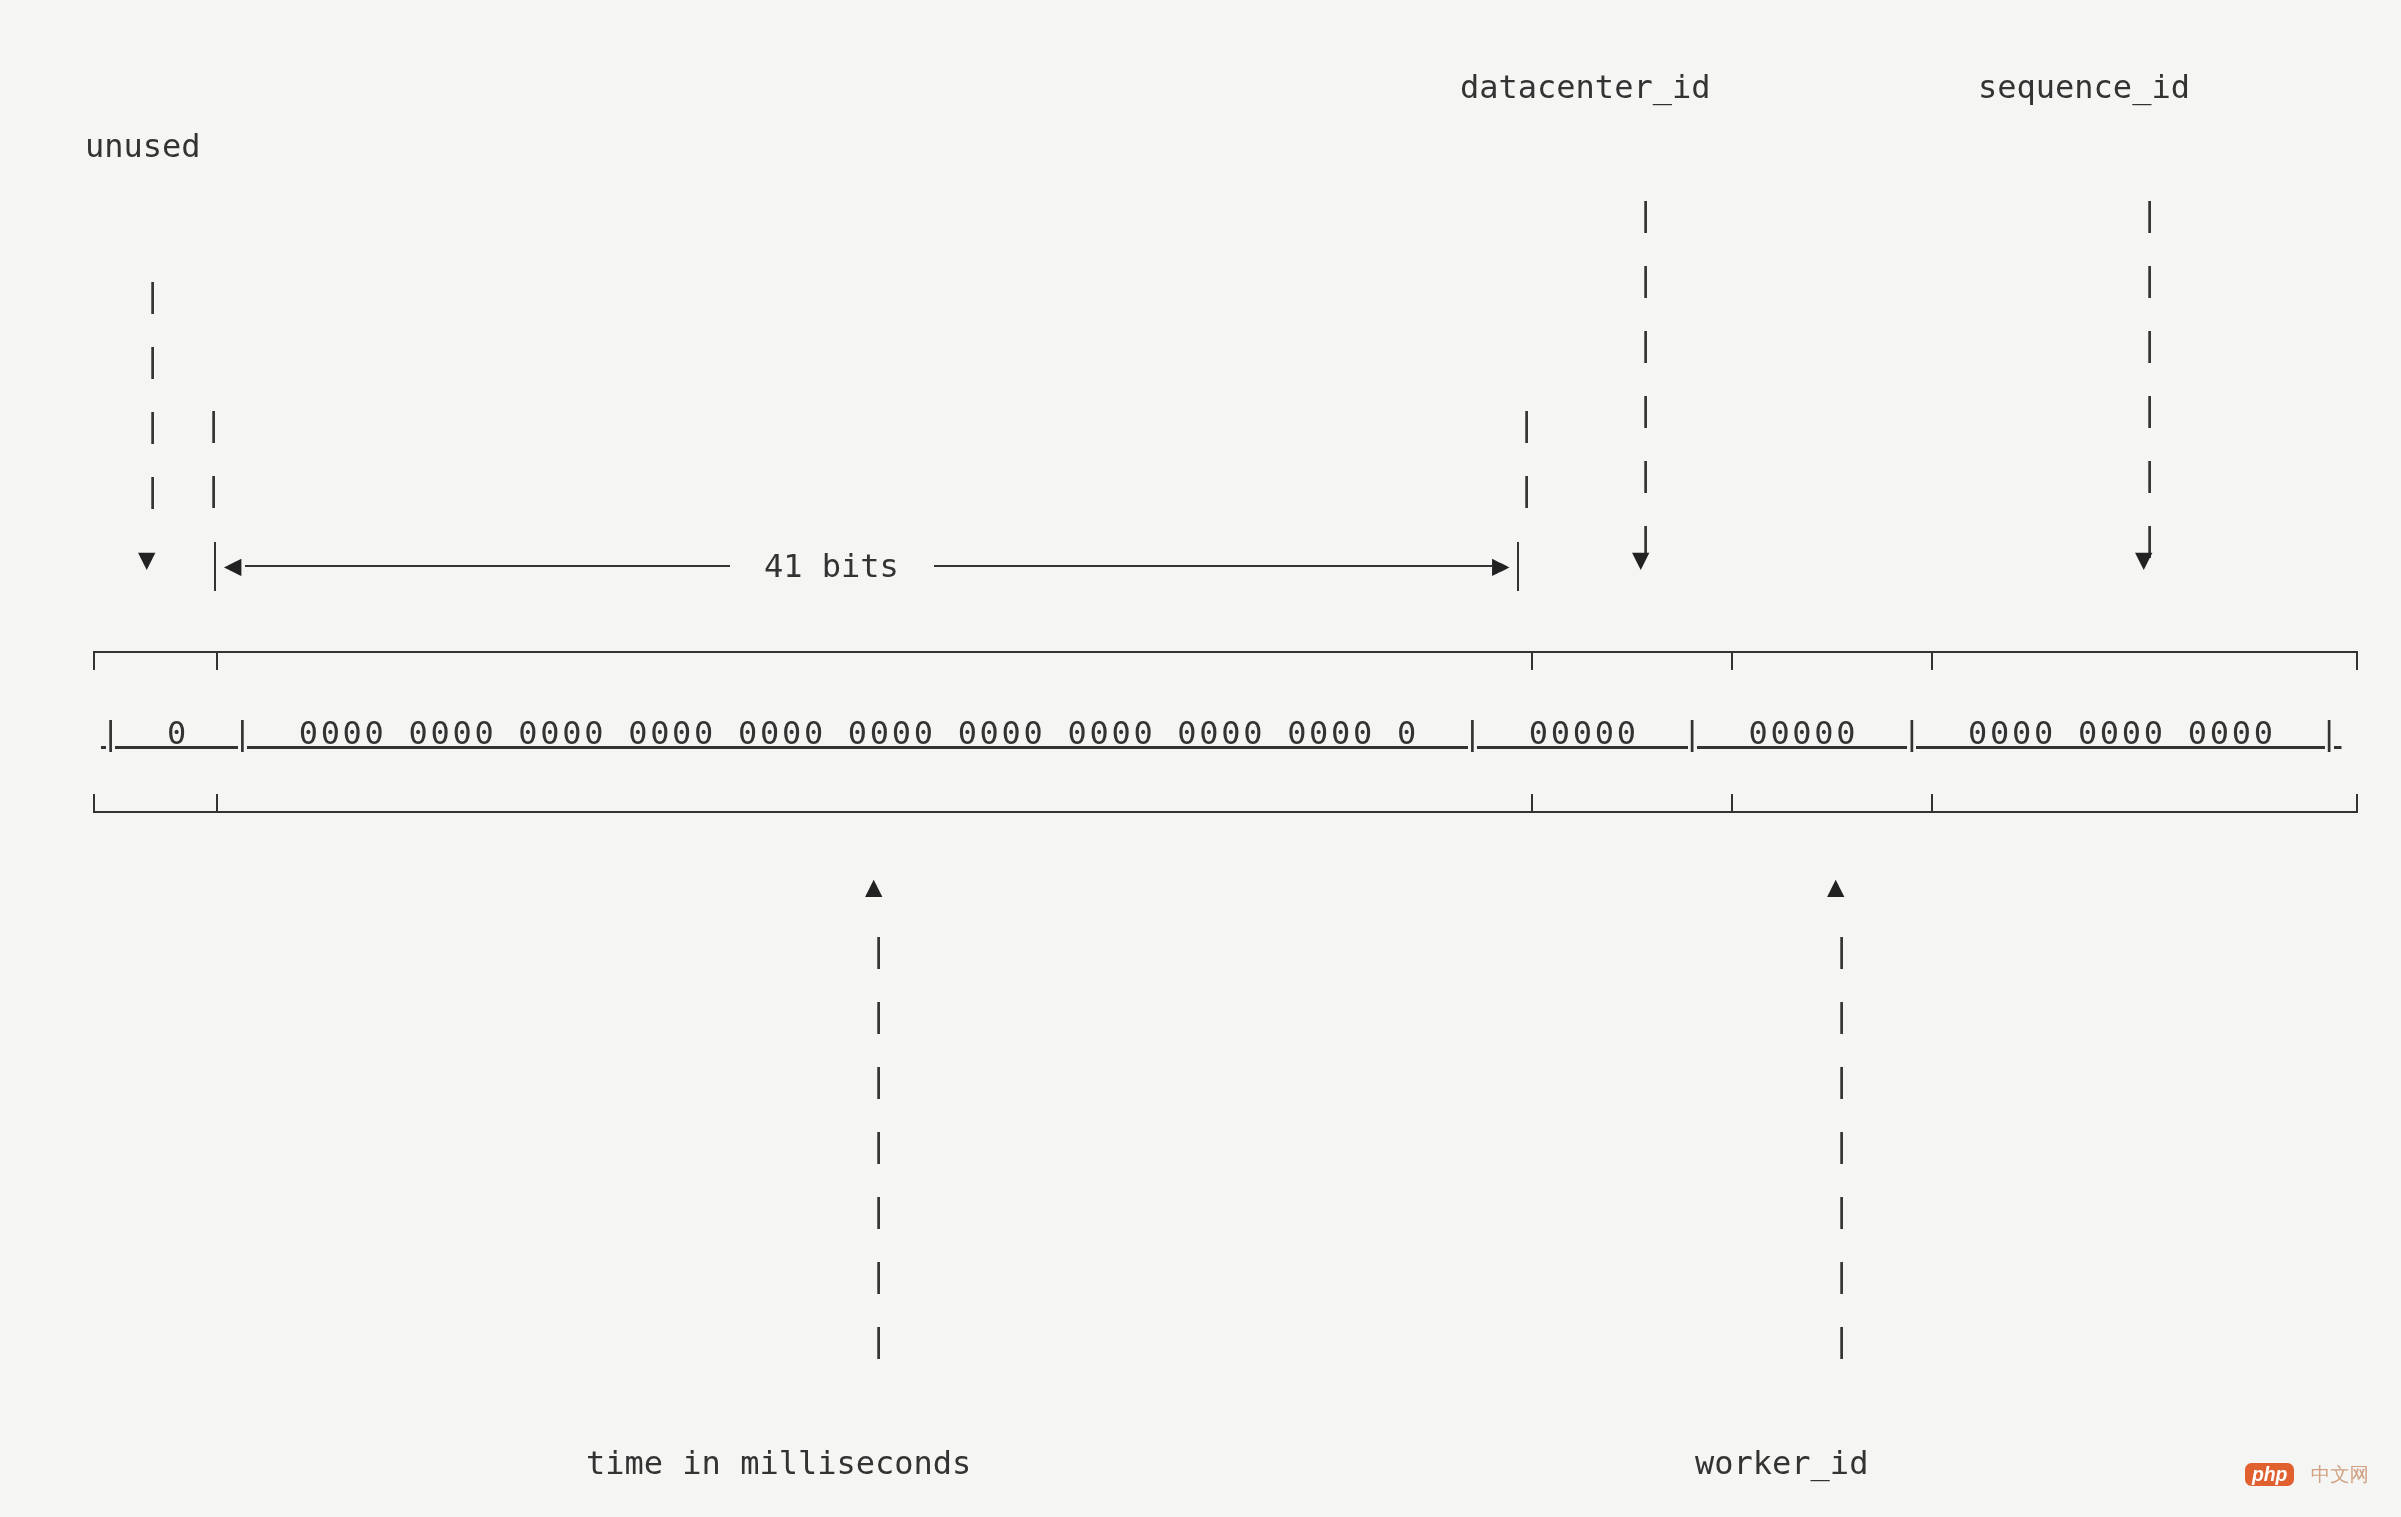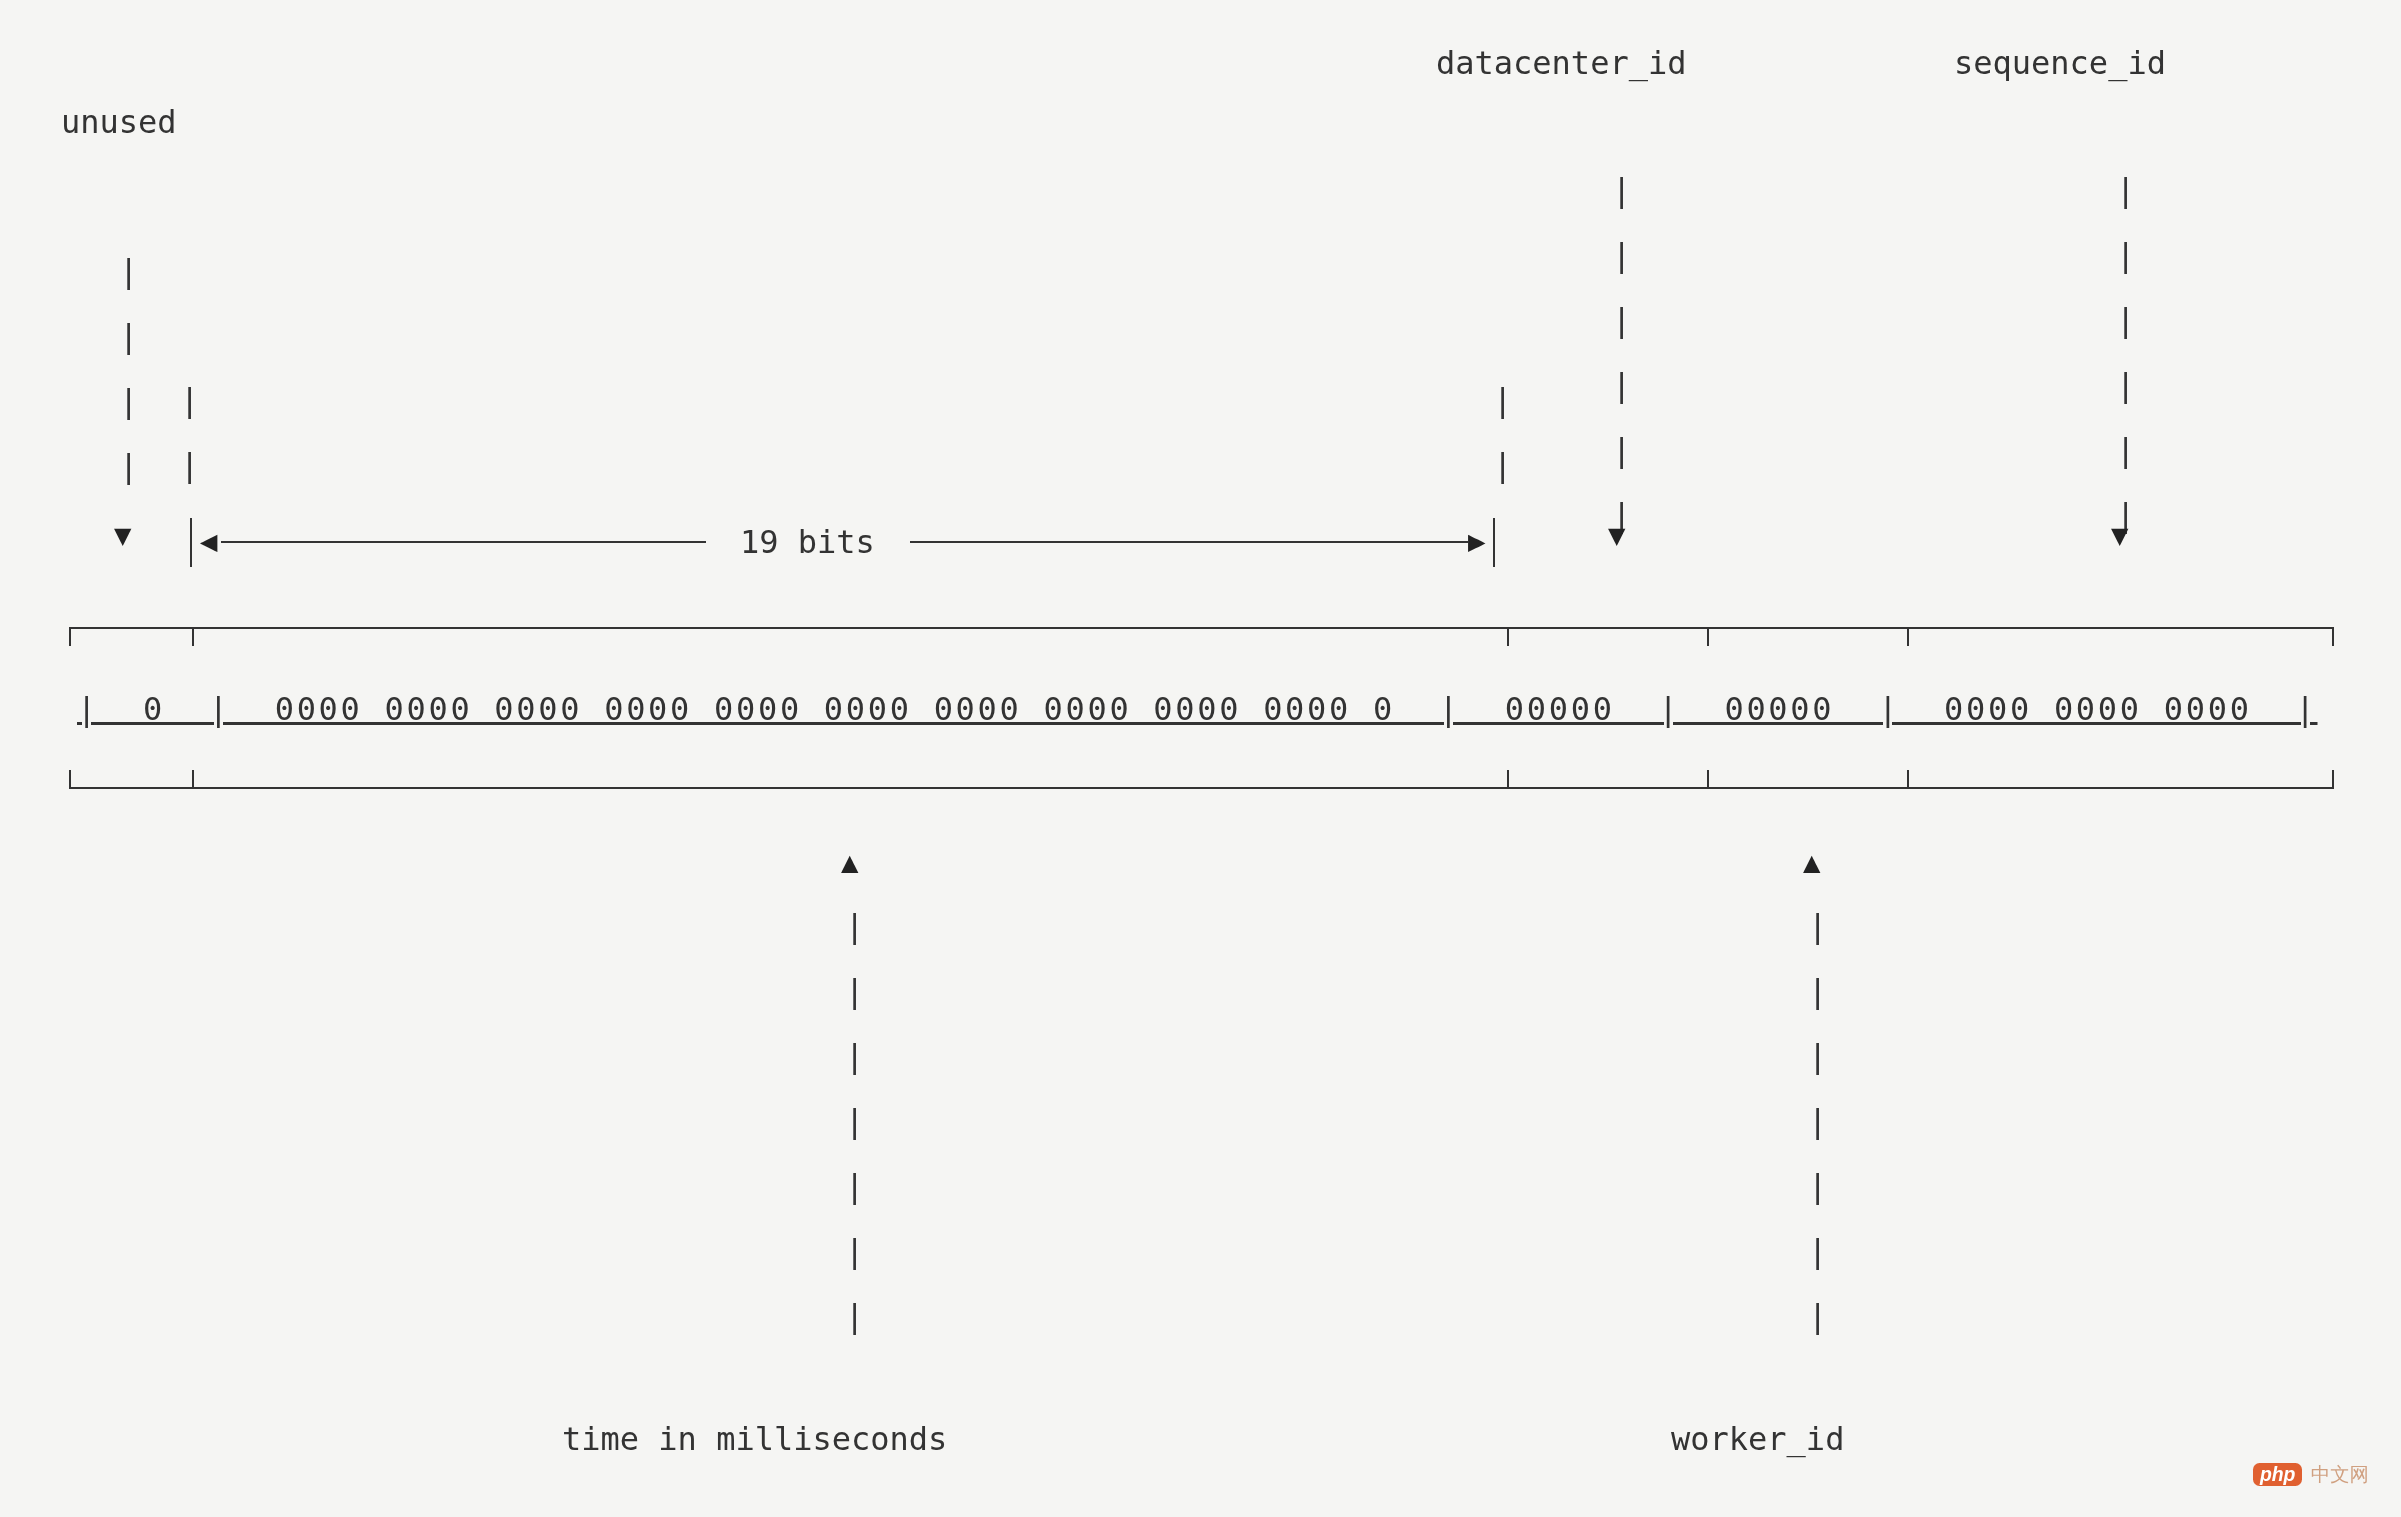--- a/index.html
+++ b/index.html
@@ -1,15 +1,15 @@
 <!DOCTYPE html>
 <html style="font-size:13px"><head>
   <meta charset="utf-8">
   <style>
-    * { box-sizing: border-box; margin: 4px; padding: 0; }
+    * { box-sizing: border-box; margin: 12px; padding: 0; }
     body {
       background: #f5f5f3;
       font-family: "SF Mono", "Monaco", "Menlo", "Consolas", monospace;
       font-size: 22.7px;
       color: #333;
       width: 2401px;
       height: 1518px;
       position: relative;
     }
     .label {
@@ -127,21 +127,21 @@
 |
 |
 |
 |
 |</div>
 <div class="arrow-down" style="left:2099px; top:506px;">▼</div>
 
 <div class="span-vbar" style="left:178px; top:506px; height:49px;"></div>
 <div class="span-arrow-l" style="left:188px; top:512px;">◀</div>
 <span class="span-line" style="left:209px; top:529px; width:485px;"></span>
-<div class="span-text" style="left:728px; top:511px;">19 bits</div>
+<div class="span-text" style="left:728px; top:511px;">41 bits</div>
 <span class="span-line" style="left:898px; top:529px; width:558px;"></span>
 <div class="span-arrow-r" style="left:1456px; top:512px;">▶</div>
 <div class="span-vbar" style="left:1481px; top:506px; height:49px;"></div>
 
 <div class="hline" style="left:57px; top:615px; width:2265px;"></div>
 
 <div class="hline" style="left:57px; top:775px; width:2265px;"></div>
 
 <div class="vtick" style="left:57px; top:615px; height:19.4px;"></div>
 <div class="vtick" style="left:57px; top:758px; height:19.4px;"></div>

